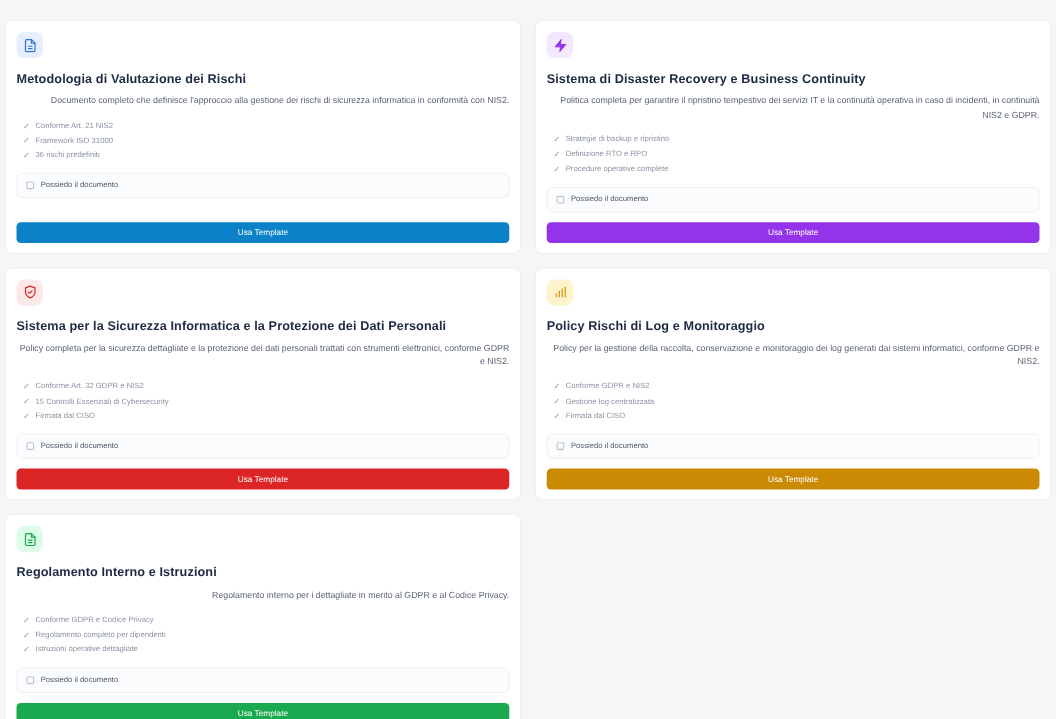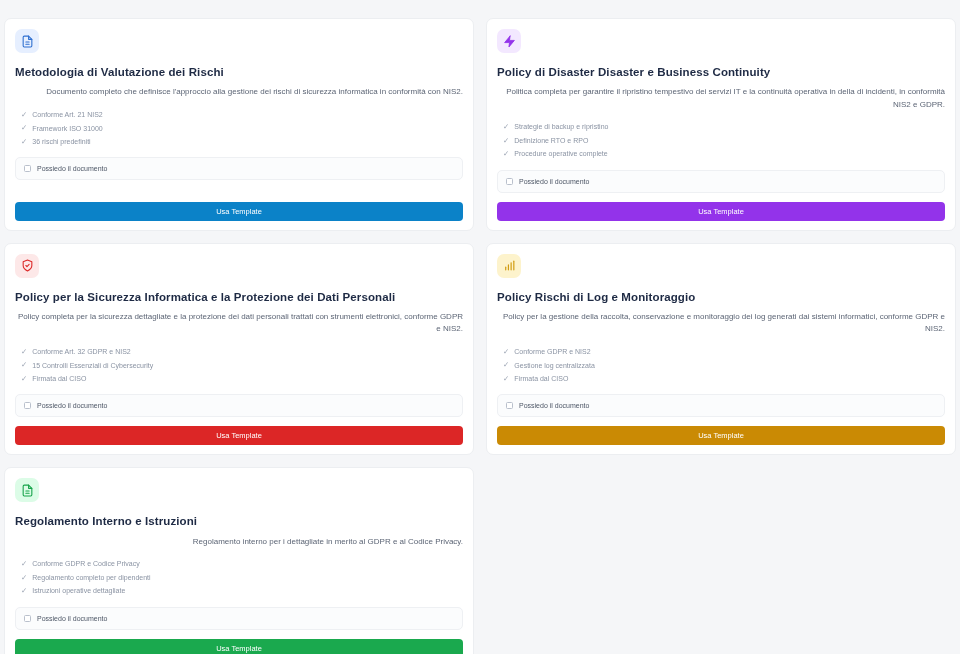--- a/index.html
+++ b/index.html
@@ -157,22 +157,22 @@
       <button class="use-btn" style="background:#0b82c8">Usa Template</button>
     </div>
     <div class="card">
       <div class="icon-badge" style="background:#f3e8ff">
         <span>
           <svg width="13" height="13" viewBox="0 0 24 24" fill="#9333ea" stroke="#9333ea" stroke-width="1.6" stroke-linecap="round" stroke-linejoin="round">
             <polygon points="13 2 3 14 12 14 11 22 21 10 12 10 13 2"></polygon>
           </svg>
         </span>
       </div>
-      <div class="card-title">Policy di Disaster Disaster e Business Continuity</div>
-      <div class="card-desc">Politica completa per garantire il ripristino tempestivo dei servizi IT e la continuità operativa in della di incidenti, in conformità NIS2 e GDPR.</div>
+      <div class="card-title">Sistema di Disaster Recovery e Business Continuity</div>
+      <div class="card-desc">Politica completa per garantire il ripristino tempestivo dei servizi IT e la continuità operativa in caso di incidenti, in continuità NIS2 e GDPR.</div>
       <ul class="features">
         <li class="feature">
           <span class="check">✓</span>
           <span>Strategie di backup e ripristino</span>
         </li>
         <li class="feature">
           <span class="check">✓</span>
           <span>Definizione RTO e RPO</span>
         </li>
         <li class="feature">
@@ -188,21 +188,21 @@
     </div>
     <div class="card">
       <div class="icon-badge" style="background:#fde8e8">
         <span>
           <svg width="13" height="13" viewBox="0 0 24 24" fill="none" stroke="#dc2626" stroke-width="2" stroke-linecap="round" stroke-linejoin="round">
             <path d="M12 22s8-4 8-10V5l-8-3-8 3v7c0 6 8 10 8 10z"></path>
             <polyline points="9 12 11 14 15 10"></polyline>
           </svg>
         </span>
       </div>
-      <div class="card-title">Policy per la Sicurezza Informatica e la Protezione dei Dati Personali</div>
+      <div class="card-title">Sistema per la Sicurezza Informatica e la Protezione dei Dati Personali</div>
       <div class="card-desc">Policy completa per la sicurezza dettagliate e la protezione dei dati personali trattati con strumenti elettronici, conforme GDPR e NIS2.</div>
       <ul class="features">
         <li class="feature">
           <span class="check">✓</span>
           <span>Conforme Art. 32 GDPR e NIS2</span>
         </li>
         <li class="feature">
           <span class="check">✓</span>
           <span>15 Controlli Essenziali di Cybersecurity</span>
         </li>

